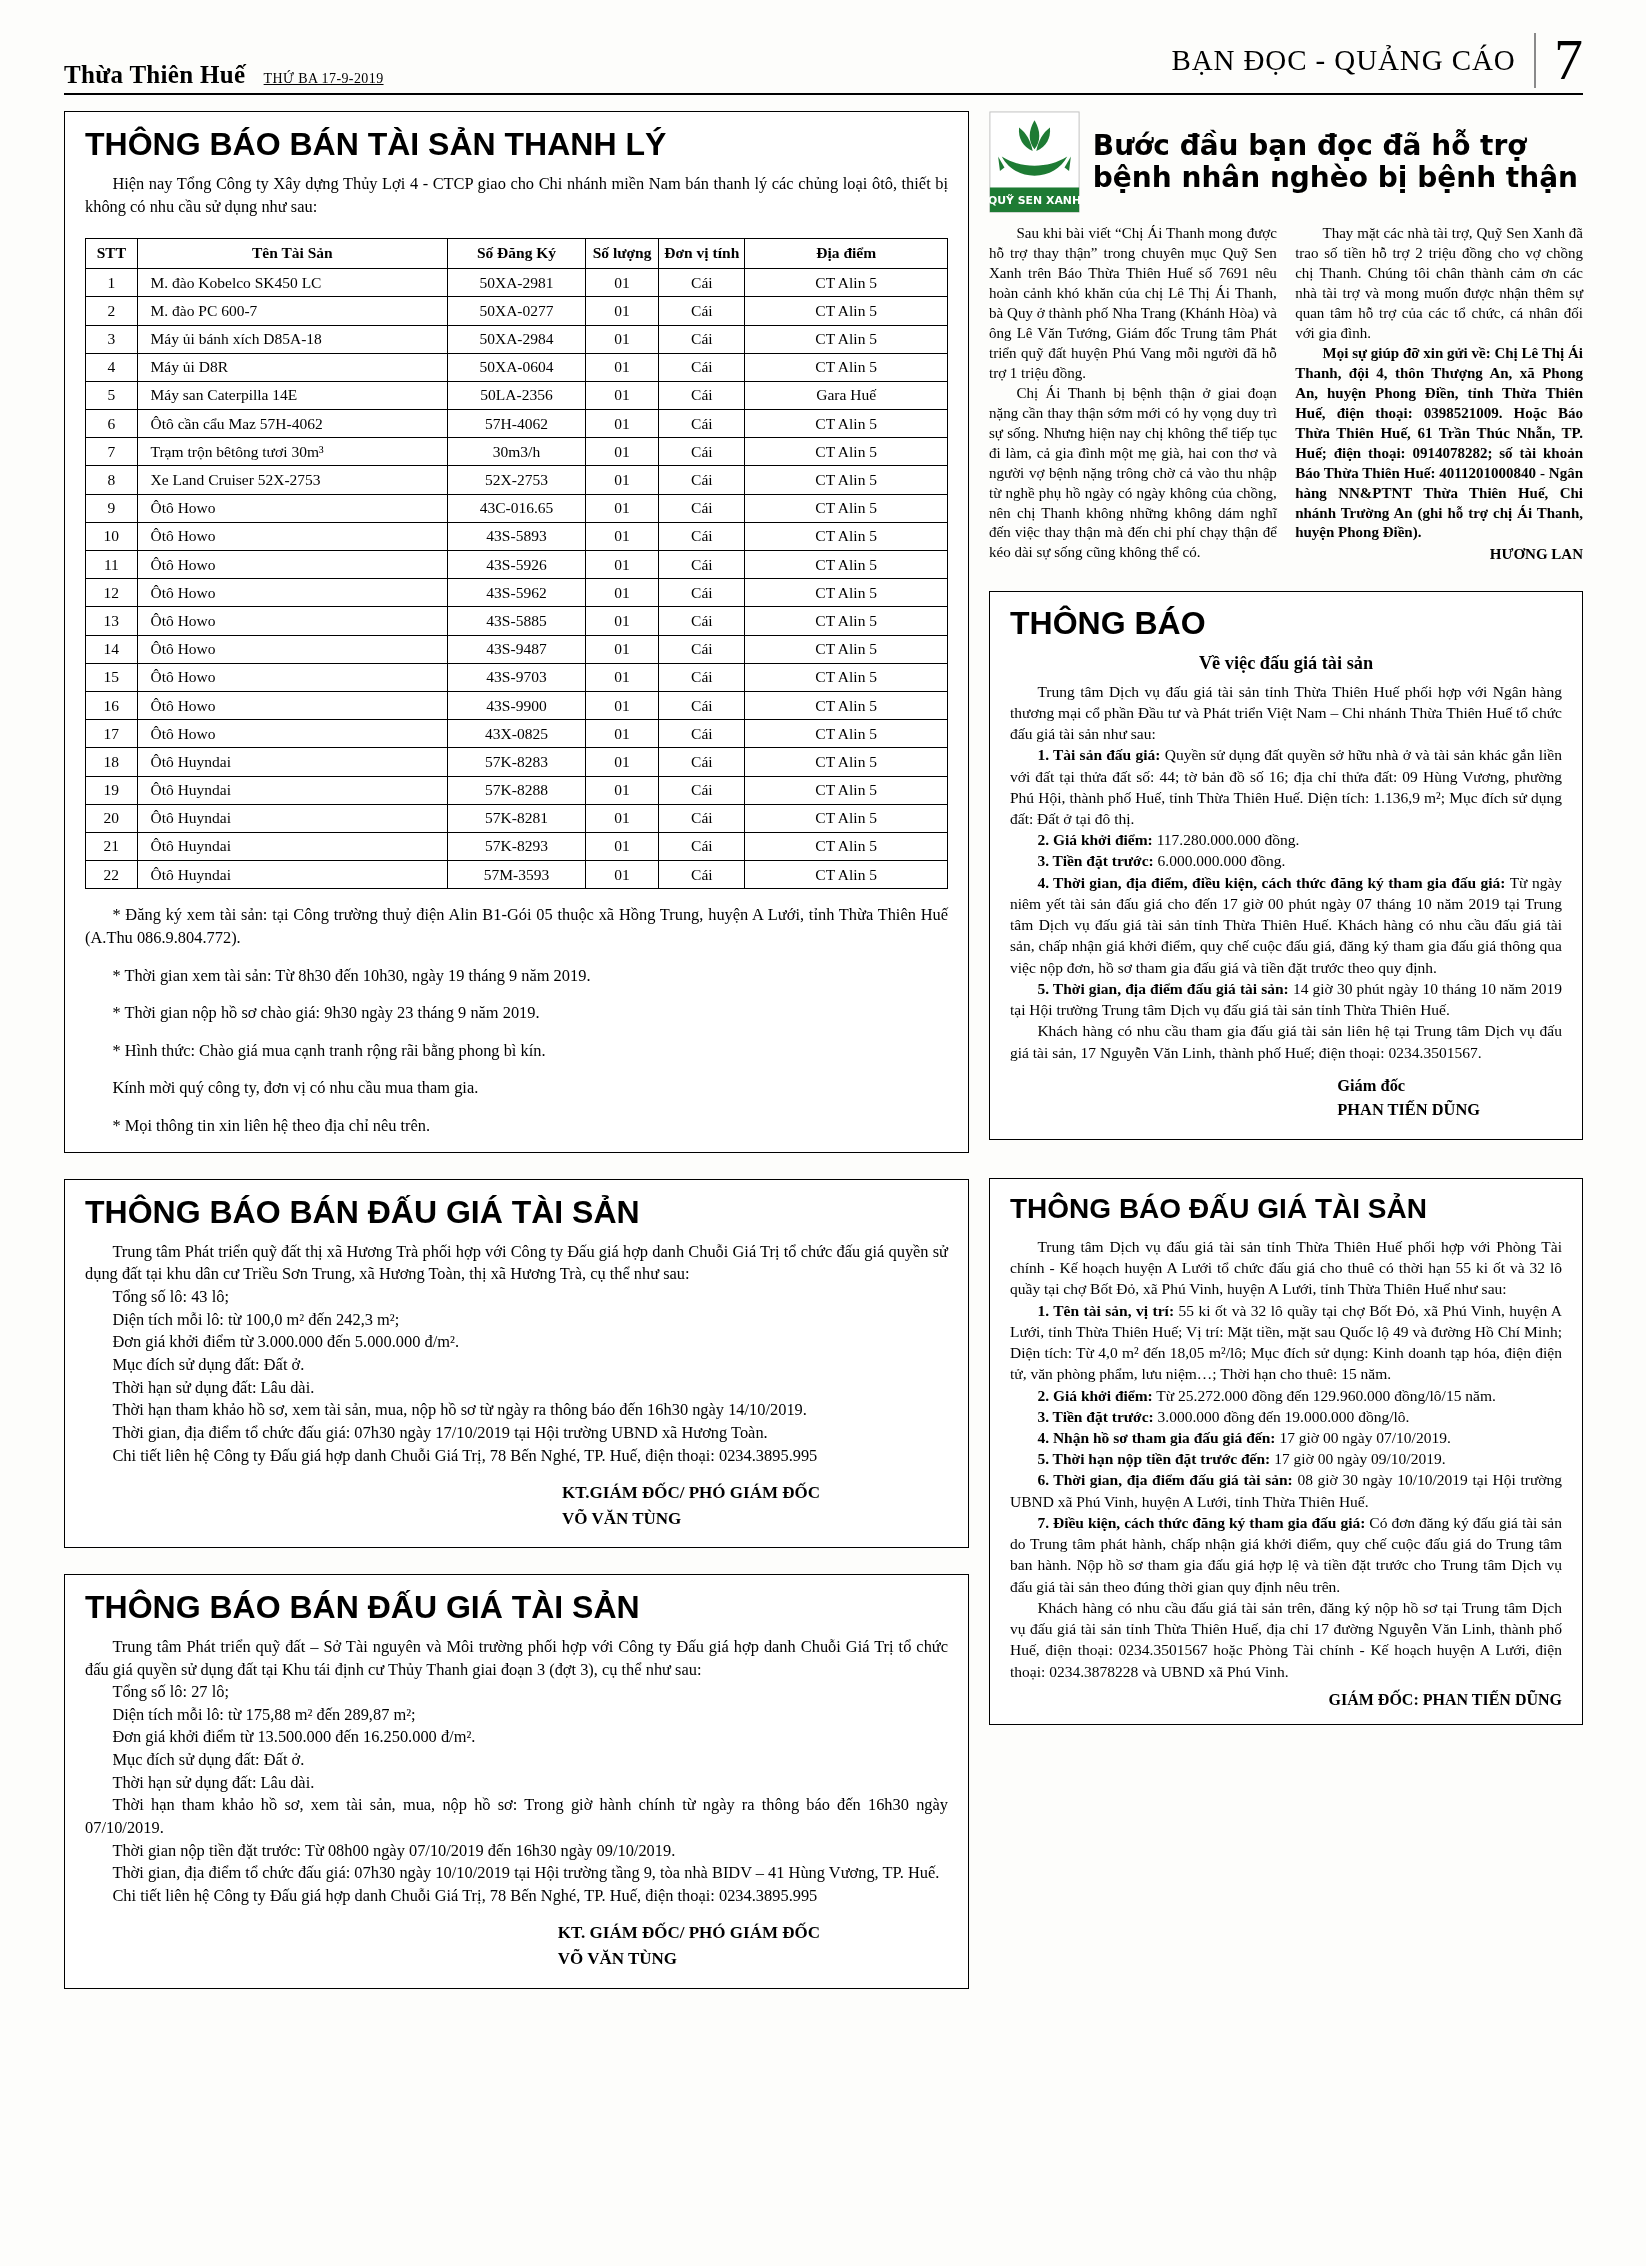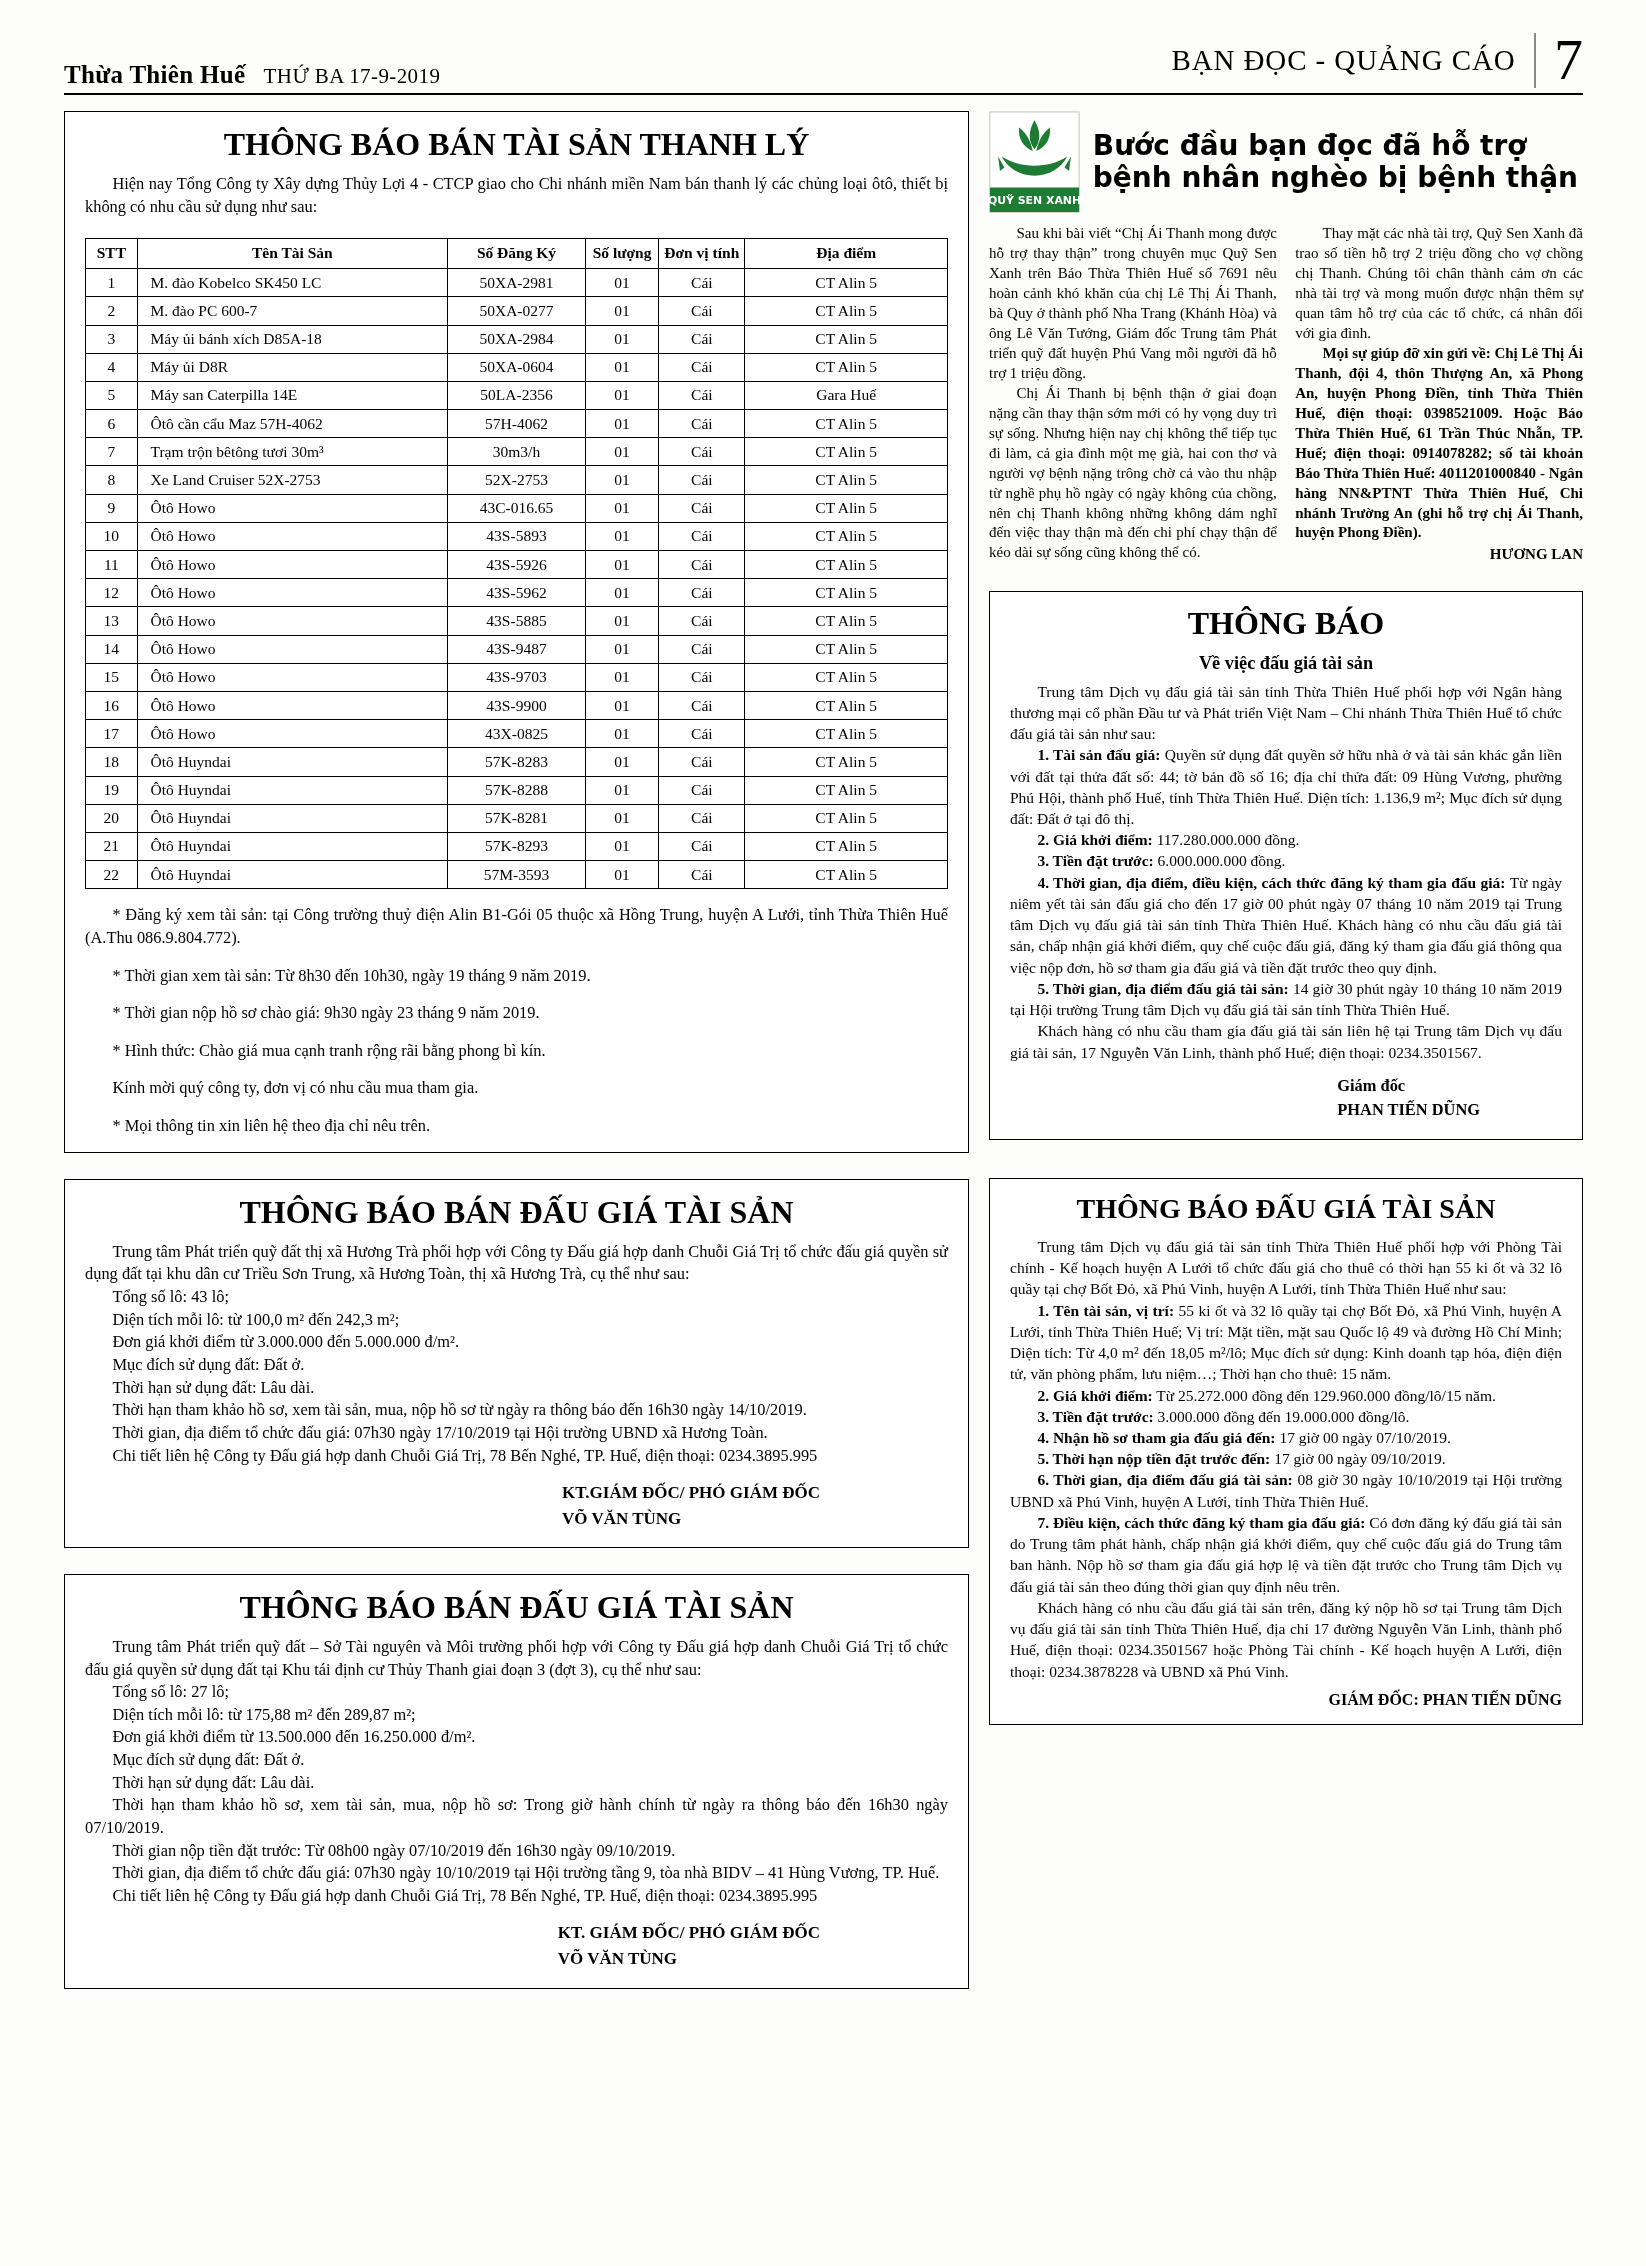--- a/index.html
+++ b/index.html
@@ -13,38 +13,38 @@
   }
   .page { padding: 31px 64px 33px; }
 
   
   .masthead {
     display: flex; align-items: flex-end; justify-content: space-between;
     padding-bottom: 4px; border-bottom: 2.7px solid #000;
   }
   .mh-left { display: flex; align-items: baseline; gap: 18.3px; }
   .brand { font-weight: bold; font-size: 25px; letter-spacing: 0.3px; }
-  .mh-date { font-size: 21px; letter-spacing: 0.4px; }
+  .mh-date { font-size: 14px; letter-spacing: 0.4px; text-decoration: underline; }
   .mh-right { display: flex; align-items: center; gap: 18.3px; }
   .section-title { font-size: 29px; letter-spacing: 0.9px; }
   .pageno-sep { width: 1.8px; height: 55px; background: #8a8a8a; }
   .pageno { font-size: 58px; line-height: 1; font-weight: normal; }
 
   
   .content { display: flex; gap: 20px; margin-top: 16.4px; }
   .col-left  { flex: 0 0 905px; width: 905px; }
   .col-right { flex: 1; min-width: 0; }
 
   .box { border: 1.8px solid #000; background: #fff; padding: 11px 20px 14.6px; }
   .mt { margin-top: 25.6px; }
   .mt-lg { margin-top: 38px; }
 
   .box-title {
-    font-family: Liberation Serif, serif;
-    font-weight: bold; text-align: center;
+    font-family: Liberation Sans, sans-serif;
+    font-weight: bold; 
     font-size: 32px; margin: 3.7px 0 11px; line-height: 1.1;
   }
   .box-sub { text-align: center; font-weight: bold; font-size: 18.3px; margin: 0 0 7px; }
 
   .p { margin: 0; text-align: justify; font-size: 16.4px; line-height: 1.38; }
   .ind { text-indent: 27.4px; }
   .note { text-indent: 27.4px; }
   .bold { font-weight: bold; }
   .byline { text-align: right; font-weight: bold; text-indent: 0; margin-top: 1.8px; }
 

